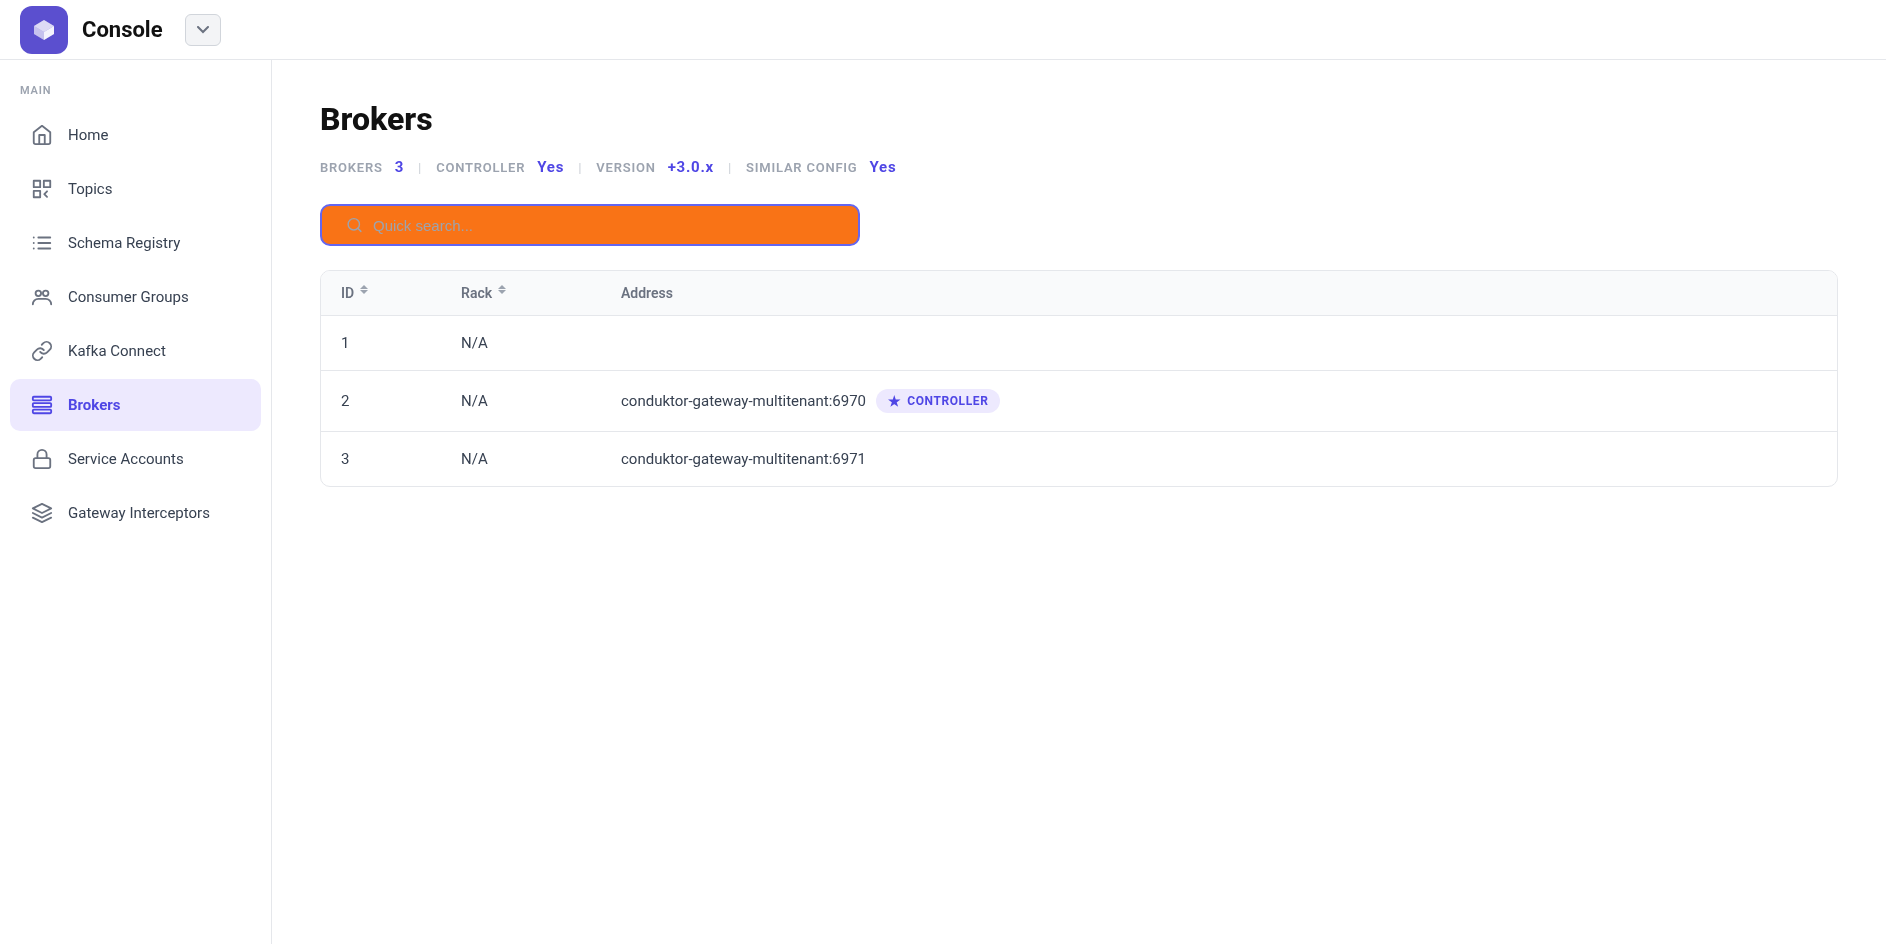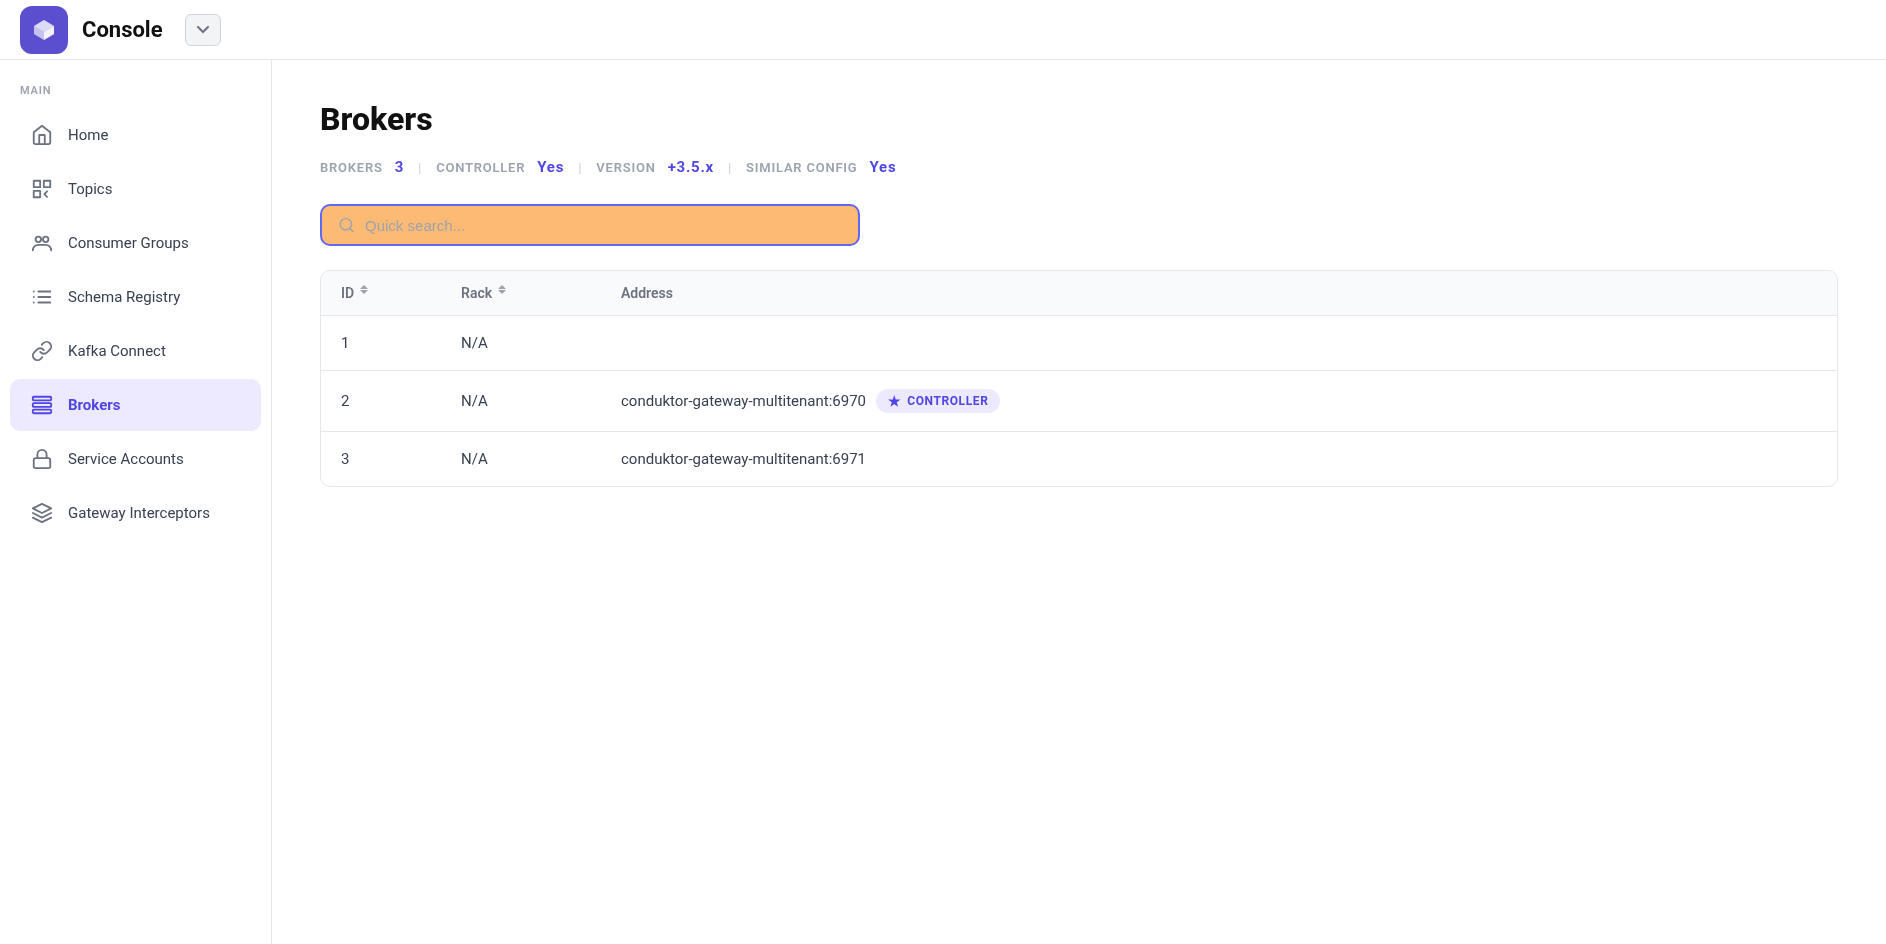--- a/index.html
+++ b/index.html
@@ -34,21 +34,21 @@
     .main-content { flex: 1; padding: 40px 48px; overflow-y: auto; }
 
     .page-title { font-size: 32px; font-weight: 800; color: #111; margin-bottom: 20px; }
 
     .stats-row { display: flex; align-items: center; gap: 8px; margin-bottom: 28px; font-size: 13px; font-weight: 600; letter-spacing: 0.06em; color: #9ca3af; }
     .stats-row .stat-val { color: #4f46e5; font-size: 15px; font-weight: 700; margin-left: 4px; }
     .stats-row .stat-sep { color: #d1d5db; margin: 0 6px; }
 
     .search-container { margin-bottom: 24px; }
     .search-box {
-      display: flex; align-items: center; gap: 10px; border: 2px solid #6366f1; border-radius: 10px; padding: 10px 16px; width: 540px; background: #fdba74;
+      display: flex; align-items: center; gap: 10px; border: 2px solid #6366f1; border-radius: 10px; padding: 10px 24px; width: 540px; background: #f97316;
     }
     .search-box input {
       border: none; outline: none; font-size: 15px; color: #374151; width: 100%; background: transparent;
     }
     .search-box input::placeholder { color: #9ca3af; }
 
     .table-container { border: 1px solid #e5e7eb; border-radius: 10px; overflow: hidden; width: 100%; }
     .table-header { display: grid; grid-template-columns: 120px 160px 1fr; background: #f9fafb; border-bottom: 1px solid #e5e7eb; }
     .table-header-cell {
       padding: 14px 20px; font-size: 14px; font-weight: 600; color: #6b7280; display: flex; gap: 6px;
@@ -110,40 +110,40 @@
             <rect x="3" y="14" width="7" height="7"></rect>
             <path d="M17.5 14.5l-3 3 3 3"></path>
           </svg>
       </span>
       <span>Topics</span>
     </div>
 
     <div class="sidebar-item">
       <span class="icon">
         <svg width="22" height="22" viewBox="0 0 24 24" fill="none" stroke="#6b7280" stroke-width="2" stroke-linecap="round" stroke-linejoin="round">
-            <circle cx="8" cy="8" r="3"></circle>
-            <circle cx="16" cy="8" r="3"></circle>
-            <path d="M2 20c0-3.3 2.7-6 6-6h8c3.3 0 6 2.7 6 6"></path>
-          </svg>
-      </span>
-      <span>Consumer Groups</span>
-    </div>
-
-    <div class="sidebar-item">
-      <span class="icon">
-        <svg width="22" height="22" viewBox="0 0 24 24" fill="none" stroke="#6b7280" stroke-width="2" stroke-linecap="round" stroke-linejoin="round">
             <line x1="8" y1="6" x2="21" y2="6"></line>
             <line x1="8" y1="12" x2="21" y2="12"></line>
             <line x1="8" y1="18" x2="21" y2="18"></line>
             <line x1="3" y1="6" x2="3.01" y2="6"></line>
             <line x1="3" y1="12" x2="3.01" y2="12"></line>
             <line x1="3" y1="18" x2="3.01" y2="18"></line>
           </svg>
       </span>
       <span>Schema Registry</span>
+    </div>
+
+    <div class="sidebar-item">
+      <span class="icon">
+        <svg width="22" height="22" viewBox="0 0 24 24" fill="none" stroke="#6b7280" stroke-width="2" stroke-linecap="round" stroke-linejoin="round">
+            <circle cx="8" cy="8" r="3"></circle>
+            <circle cx="16" cy="8" r="3"></circle>
+            <path d="M2 20c0-3.3 2.7-6 6-6h8c3.3 0 6 2.7 6 6"></path>
+          </svg>
+      </span>
+      <span>Consumer Groups</span>
     </div>
 
     <div class="sidebar-item">
       <span class="icon">
         <svg width="22" height="22" viewBox="0 0 24 24" fill="none" stroke="#6b7280" stroke-width="2" stroke-linecap="round" stroke-linejoin="round">
             <path d="M10 13a5 5 0 0 0 7.54.54l3-3a5 5 0 0 0-7.07-7.07l-1.72 1.71"></path>
             <path d="M14 11a5 5 0 0 0-7.54-.54l-3 3a5 5 0 0 0 7.07 7.07l1.71-1.71"></path>
           </svg>
       </span>
       <span>Kafka Connect</span>
@@ -188,21 +188,21 @@
     <h1 class="page-title">Brokers</h1>
 
     <div class="stats-row">
       <span>BROKERS</span>
       <span class="stat-val">3</span>
       <span class="stat-sep">|</span>
       <span>CONTROLLER</span>
       <span class="stat-val">Yes</span>
       <span class="stat-sep">|</span>
       <span>VERSION</span>
-      <span class="stat-val">+3.5.x</span>
+      <span class="stat-val">+3.0.x</span>
       <span class="stat-sep">|</span>
       <span>SIMILAR CONFIG</span>
       <span class="stat-val">Yes</span>
     </div>
 
     <div class="search-container">
       <div class="search-box">
         <svg width="18" height="18" viewBox="0 0 24 24" fill="none" stroke="#9ca3af" stroke-width="2" stroke-linecap="round" stroke-linejoin="round">
             <circle cx="11" cy="11" r="8"></circle>
             <line x1="21" y1="21" x2="16.65" y2="16.65"></line>

